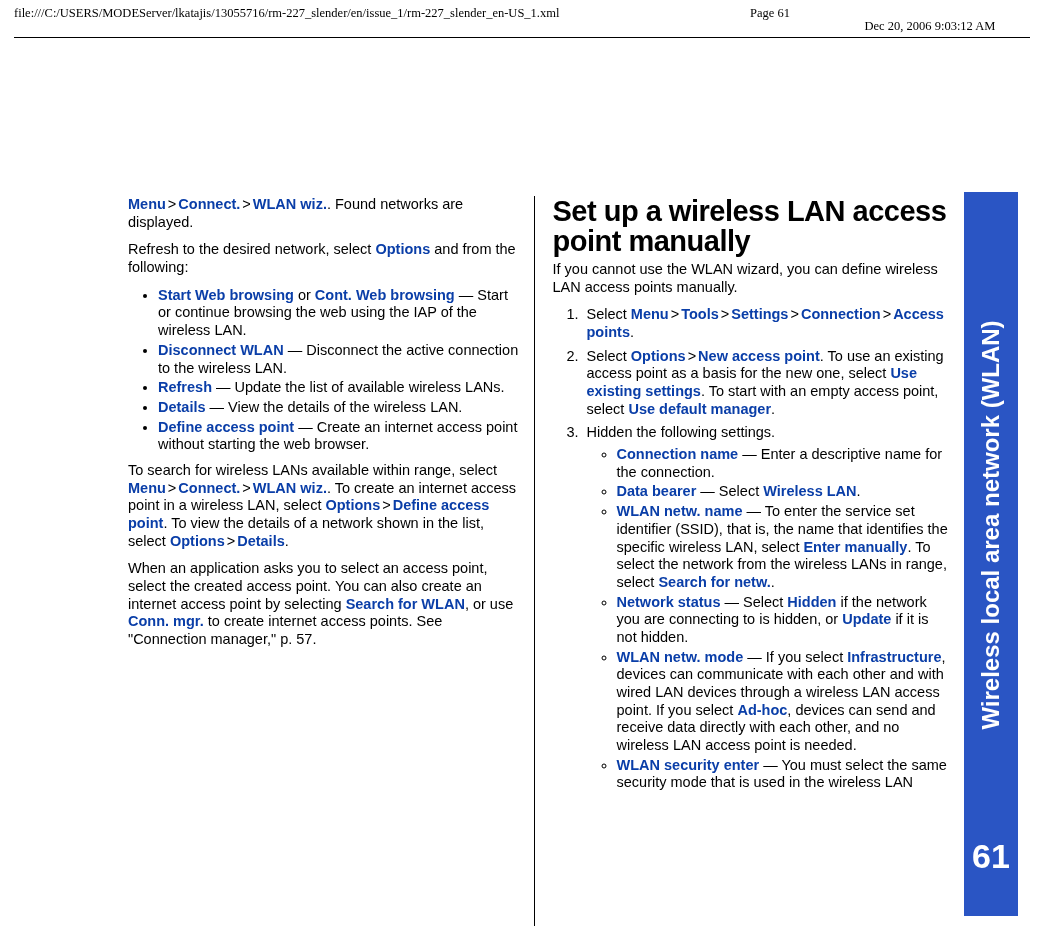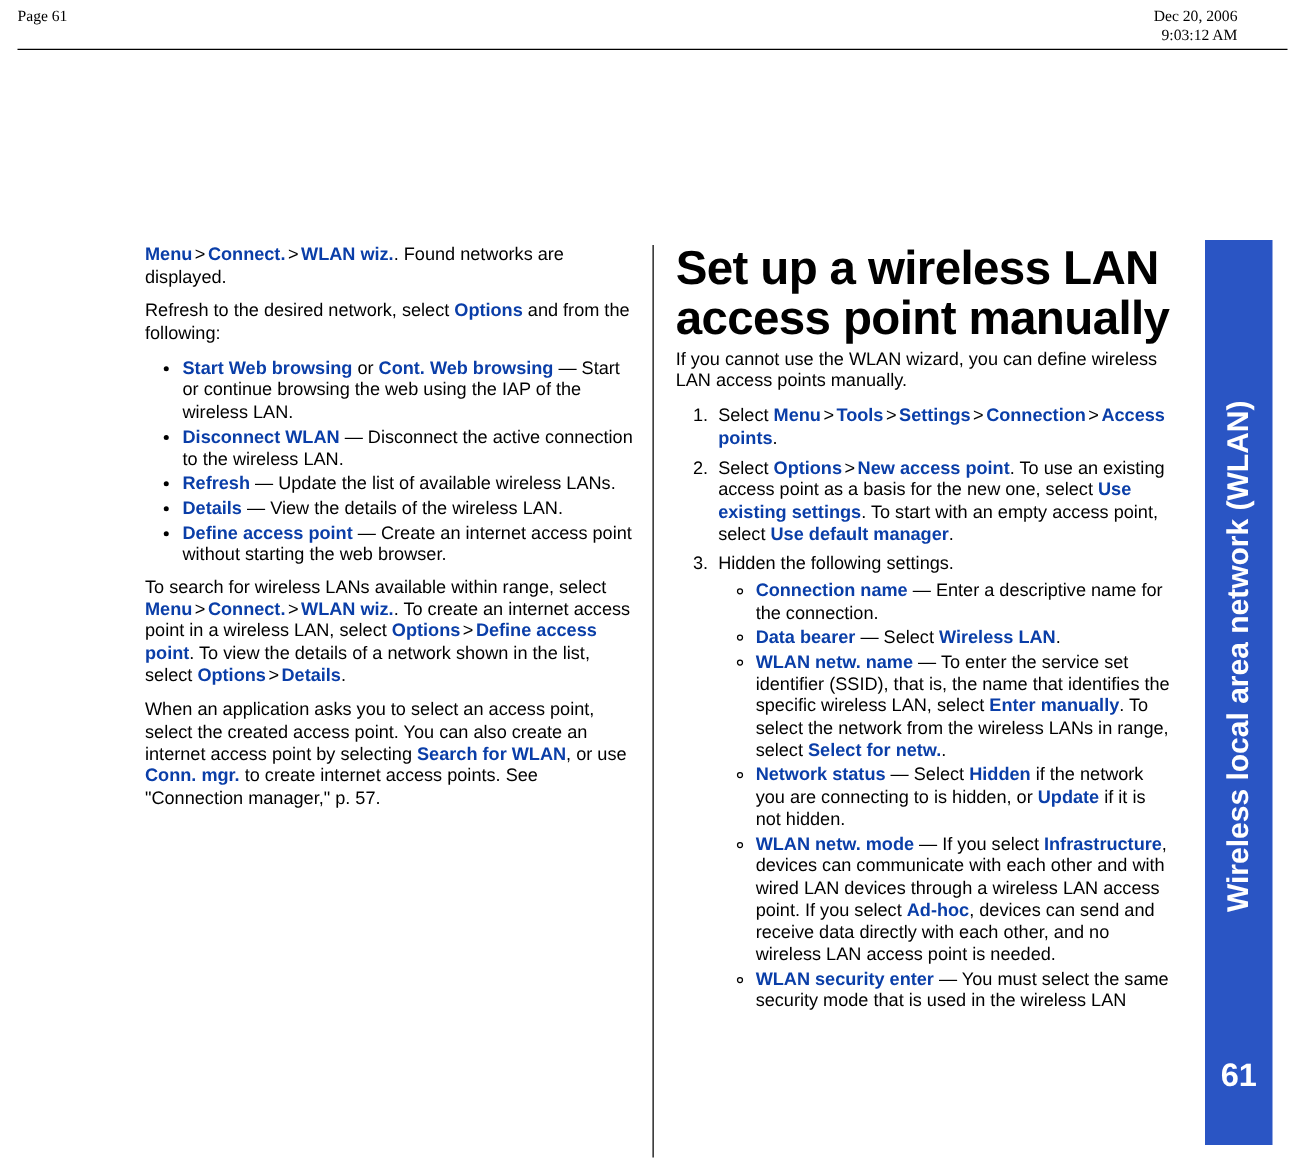--- a/index.html
+++ b/index.html
@@ -18,52 +18,52 @@
   }
   .header-bar {
     display: flex;
     justify-content: space-between;
     font-size: 12.5px;
     padding: 6px 14px 0 14px;
     font-family: "Times New Roman", serif;
   }
   .header-bar > div:first-child { flex: 1; white-space: nowrap; overflow: hidden; text-overflow: clip; }
   .header-bar > div:nth-child(2) { width: 90px; text-align: right; padding-right: 40px;}
-  .header-bar > div:nth-child(3) { width: 200px; text-align: left; }
+  .header-bar > div:nth-child(3) { width: 200px; text-align: center; margin-top: 13px; }
   .header-rule {
     border: none;
     border-top: 1px solid #000;
     margin: 3px 14px 0 14px;
   }
 
   .content {
     position: absolute;
     top: 196px;
-    left: 116px;
+    left: 128px;
     width: 820px;
     height: 730px;
     display: flex;
     gap: 0;
   }
   .col {
     width: 405px;
     font-size: 14.5px;
     line-height: 1.22;
   }
   .col-left { padding-right: 10px; }
   .col-right { padding-left: 18px; border-left: 1.5px solid #000; min-height: 720px; }
   .hl { color: #0a3ea8; font-weight: bold; }
   p { margin: 0 0 10px 0; }
   ul { margin: 0 0 8px 0; padding-left: 30px; }
   ul li { margin-bottom: 2px; }
   ol { margin: 0 0 6px 0; padding-left: 30px; }
   ol > li { margin-bottom: 6px; padding-left: 4px; }
   ol ul { margin-top: 4px; }
   h1.section {
-    font-size: 38px;
+    font-size: 29px;
     font-weight: bold;
     margin: 10px 0 4px 0;
     letter-spacing: -0.5px;
     line-height: 1.05;
   }
   .gt { padding: 0 2px; }
 
   .side-tab {
     position: absolute;
     right: 26px;
@@ -81,30 +81,31 @@
     transform-origin: center center;
     white-space: nowrap;
     font-size: 24px;
     font-weight: bold;
   }
   .side-tab .pagenum {
     position: absolute;
     bottom: 40px;
     width: 100%;
     text-align: center;
-    font-size: 26px;
+    font-size: 34px;
     font-weight: bold;
   }
 </style>
 </head>
 <body>
 
 <div class="page">
 
   <div class="header-bar">
+    <div>file:///C:/USERS/MODEServer/lkatajis/13055716/rm-227_slender/en/issue_1/rm-227_slender_en-US_1.xml</div>
     <div>Page 61</div>
     <div>Dec 20, 2006 9:03:12 AM</div>
   </div>
   <hr class="header-rule">
 
   <div class="side-tab">
     <div class="label">Wireless local area network (WLAN)</div>
     <div class="pagenum">61</div>
   </div>
 
@@ -141,21 +142,21 @@
           <span>Select </span><span class="hl">Menu</span><span class="gt">&gt;</span><span class="hl">Tools</span><span class="gt">&gt;</span><span class="hl">Settings</span><span class="gt">&gt;</span><span class="hl">Connection</span><span class="gt">&gt;</span><span class="hl">Access points</span><span>.</span>
         </li>
         <li>
           <span>Select </span><span class="hl">Options</span><span class="gt">&gt;</span><span class="hl">New access point</span><span>. To use an existing access point as a basis for the new one, select </span><span class="hl">Use existing settings</span><span>. To start with an empty access point, select </span><span class="hl">Use default manager</span><span>.</span>
         </li>
         <li>
           <span>Hidden the following settings.</span>
           <ul>
             <li><span class="hl">Connection name</span><span> — Enter a descriptive name for the connection.</span></li>
             <li><span class="hl">Data bearer</span><span> — Select </span><span class="hl">Wireless LAN</span><span>.</span></li>
-            <li><span class="hl">WLAN netw. name</span><span> — To enter the service set identifier (SSID), that is, the name that identifies the specific wireless LAN, select </span><span class="hl">Enter manually</span><span>. To select the network from the wireless LANs in range, select </span><span class="hl">Select for netw.</span><span>.</span></li>
+            <li><span class="hl">WLAN netw. name</span><span> — To enter the service set identifier (SSID), that is, the name that identifies the specific wireless LAN, select </span><span class="hl">Enter manually</span><span>. To select the network from the wireless LANs in range, select </span><span class="hl">Search for netw.</span><span>.</span></li>
             <li><span class="hl">Network status</span><span> — Select </span><span class="hl">Hidden</span><span> if the network you are connecting to is hidden, or </span><span class="hl">Update</span><span> if it is not hidden.</span></li>
             <li><span class="hl">WLAN netw. mode</span><span> — If you select </span><span class="hl">Infrastructure</span><span>, devices can communicate with each other and with wired LAN devices through a wireless LAN access point. If you select </span><span class="hl">Ad-hoc</span><span>, devices can send and receive data directly with each other, and no wireless LAN access point is needed.</span></li>
             <li><span class="hl">WLAN security enter</span><span> — You must select the same security mode that is used in the wireless LAN</span></li>
           </ul>
         </li>
       </ol>
     </div>
 
   </div>
 </div>

